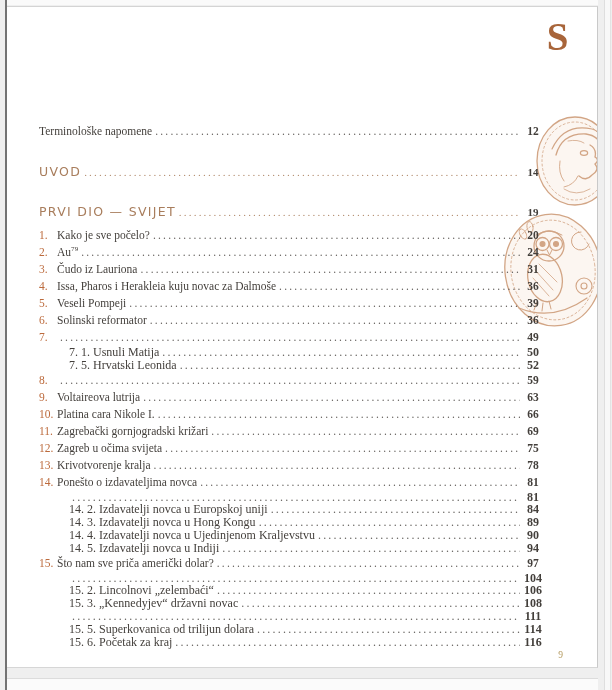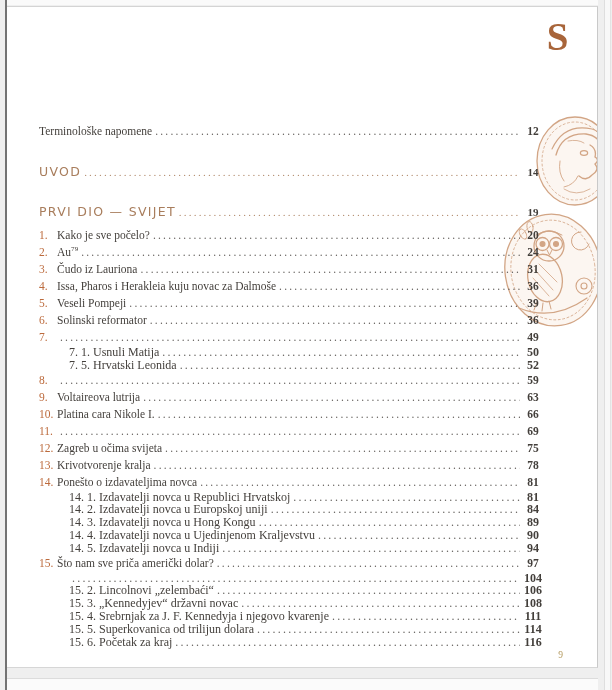--- a/index.html
+++ b/index.html
@@ -185,20 +185,21 @@
         <span class="pageno">63</span>
       </div>
       <div class="row r-main">
         <span class="num">10.</span>
         <span class="label">Platina cara Nikole I.</span>
         <span class="leader">....................................................................................................................................................................................</span>
         <span class="pageno">66</span>
       </div>
       <div class="row r-main">
         <span class="num">11.</span>
+        <span class="label">Zagrebački gornjogradski križari</span>
         <span class="leader">....................................................................................................................................................................................</span>
         <span class="pageno">69</span>
       </div>
       <div class="row r-main">
         <span class="num">12.</span>
         <span class="label">Zagreb u očima svijeta</span>
         <span class="leader">....................................................................................................................................................................................</span>
         <span class="pageno">75</span>
       </div>
       <div class="row r-main">
@@ -207,21 +208,20 @@
         <span class="leader">....................................................................................................................................................................................</span>
         <span class="pageno">78</span>
       </div>
       <div class="row r-main">
         <span class="num">14.</span>
         <span class="label">Ponešto o izdavateljima novca</span>
         <span class="leader">....................................................................................................................................................................................</span>
         <span class="pageno">81</span>
       </div>
       <div class="row r-sub">
-        <span class="label">14. 1. Izdavatelji novca u Republici Hrvatskoj</span>
         <span class="leader">....................................................................................................................................................................................</span>
         <span class="pageno">81</span>
       </div>
       <div class="row r-sub">
         <span class="label">14. 2. Izdavatelji novca u Europskoj uniji</span>
         <span class="leader">....................................................................................................................................................................................</span>
         <span class="pageno">84</span>
       </div>
       <div class="row r-sub">
         <span class="label">14. 3. Izdavatelji novca u Hong Kongu</span>
@@ -252,21 +252,20 @@
         <span class="label">15. 2. Lincolnovi „zelembaći“</span>
         <span class="leader">....................................................................................................................................................................................</span>
         <span class="pageno">106</span>
       </div>
       <div class="row r-sub">
         <span class="label">15. 3. „Kennedyjev“ državni novac</span>
         <span class="leader">....................................................................................................................................................................................</span>
         <span class="pageno">108</span>
       </div>
       <div class="row r-sub">
-        <span class="label">15. 4. Srebrnjak za J. F. Kennedyja i njegovo kvarenje</span>
         <span class="leader">....................................................................................................................................................................................</span>
         <span class="pageno">111</span>
       </div>
       <div class="row r-sub">
         <span class="label">15. 5. Superkovanica od trilijun dolara</span>
         <span class="leader">....................................................................................................................................................................................</span>
         <span class="pageno">114</span>
       </div>
       <div class="row r-sub">
         <span class="label">15. 6. Početak za kraj</span>

